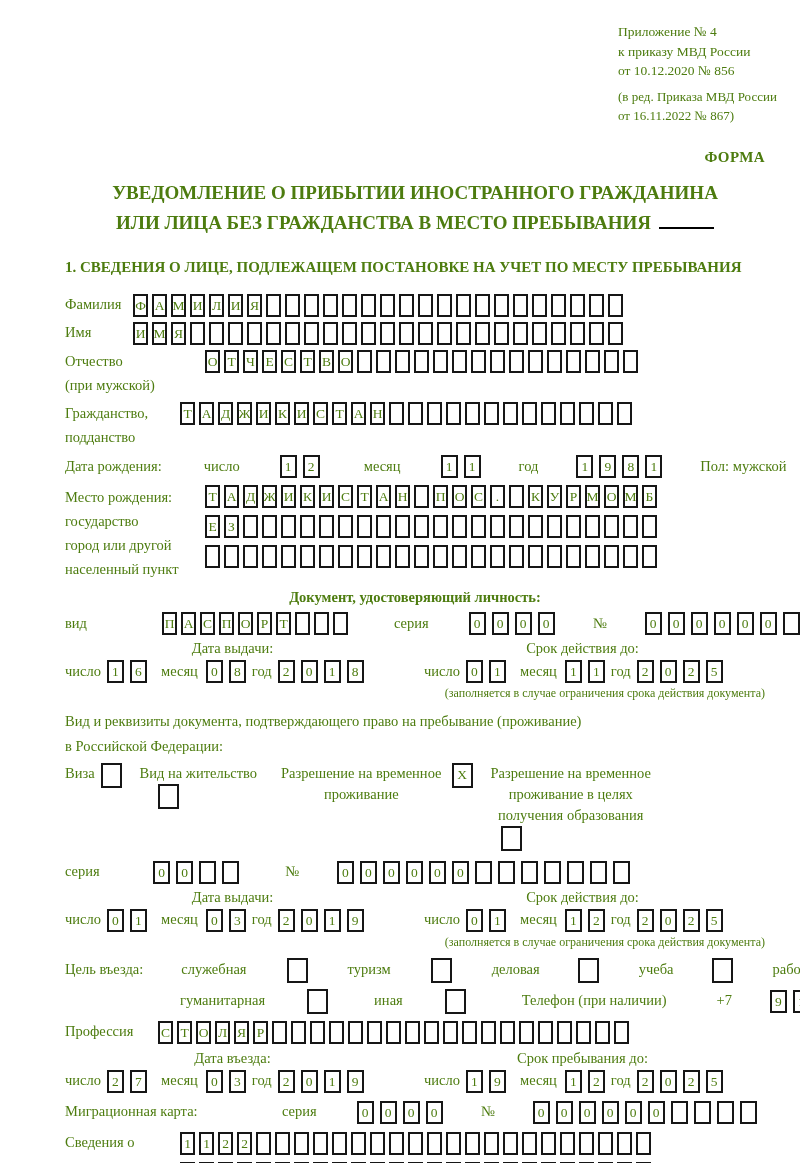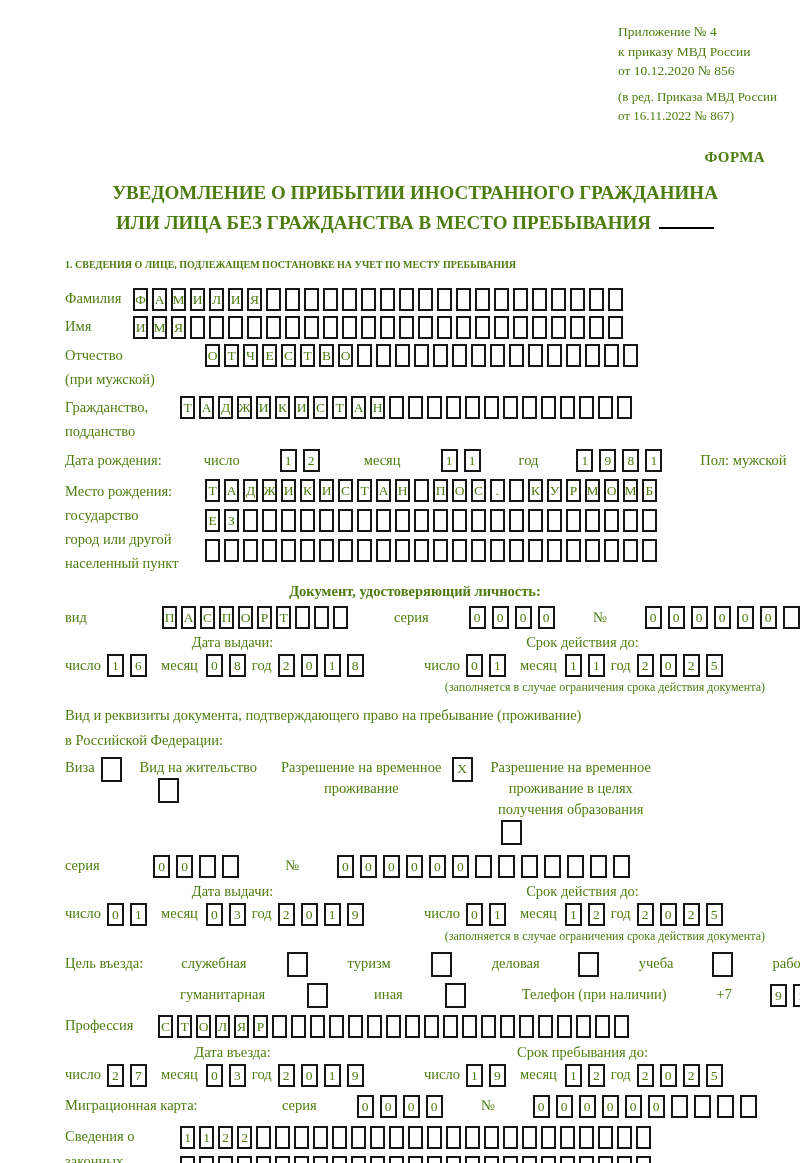--- a/index.html
+++ b/index.html
@@ -12,21 +12,21 @@
     font-family:"Liberation Serif","DejaVu Serif",serif;
     font-size:14.5px;
     padding:22px 35px 0 65px;
     overflow:hidden;
   }
   .annex{margin-left:553px;width:215px;font-size:13.5px;line-height:1.45;}
   .annex-note{font-size:13px;margin-top:7px;line-height:1.45;}
   .forma{text-align:right;font-weight:bold;font-size:15px;margin-top:24px;letter-spacing:.4px;}
   .title{text-align:center;font-weight:bold;font-size:19px;line-height:1.55;margin-top:12px;}
   .title-underline{display:inline-block;width:55px;border-bottom:2px solid #000;margin-left:8px;vertical-align:baseline;}
-  .section-heading{font-weight:bold;font-size:10px;margin:22px 0 18px 0;}
+  .section-heading{font-weight:bold;font-size:15px;margin:22px 0 18px 0;}
   .row{display:flex;align-items:flex-start;margin-bottom:5px;}
   .row.vcenter{align-items:center;gap:32px;}
   .lbl{flex:0 0 auto;line-height:1.5;}
   .lbl-stack{flex:0 0 auto;line-height:1.62;}
   .cells{display:flex;flex:0 0 auto;}
   .cell{
     box-sizing:border-box;flex:0 0 auto;
     width:15px;height:23px;margin-right:4px;
     border:2px solid #161616;
     display:inline-flex;align-items:center;justify-content:center;

